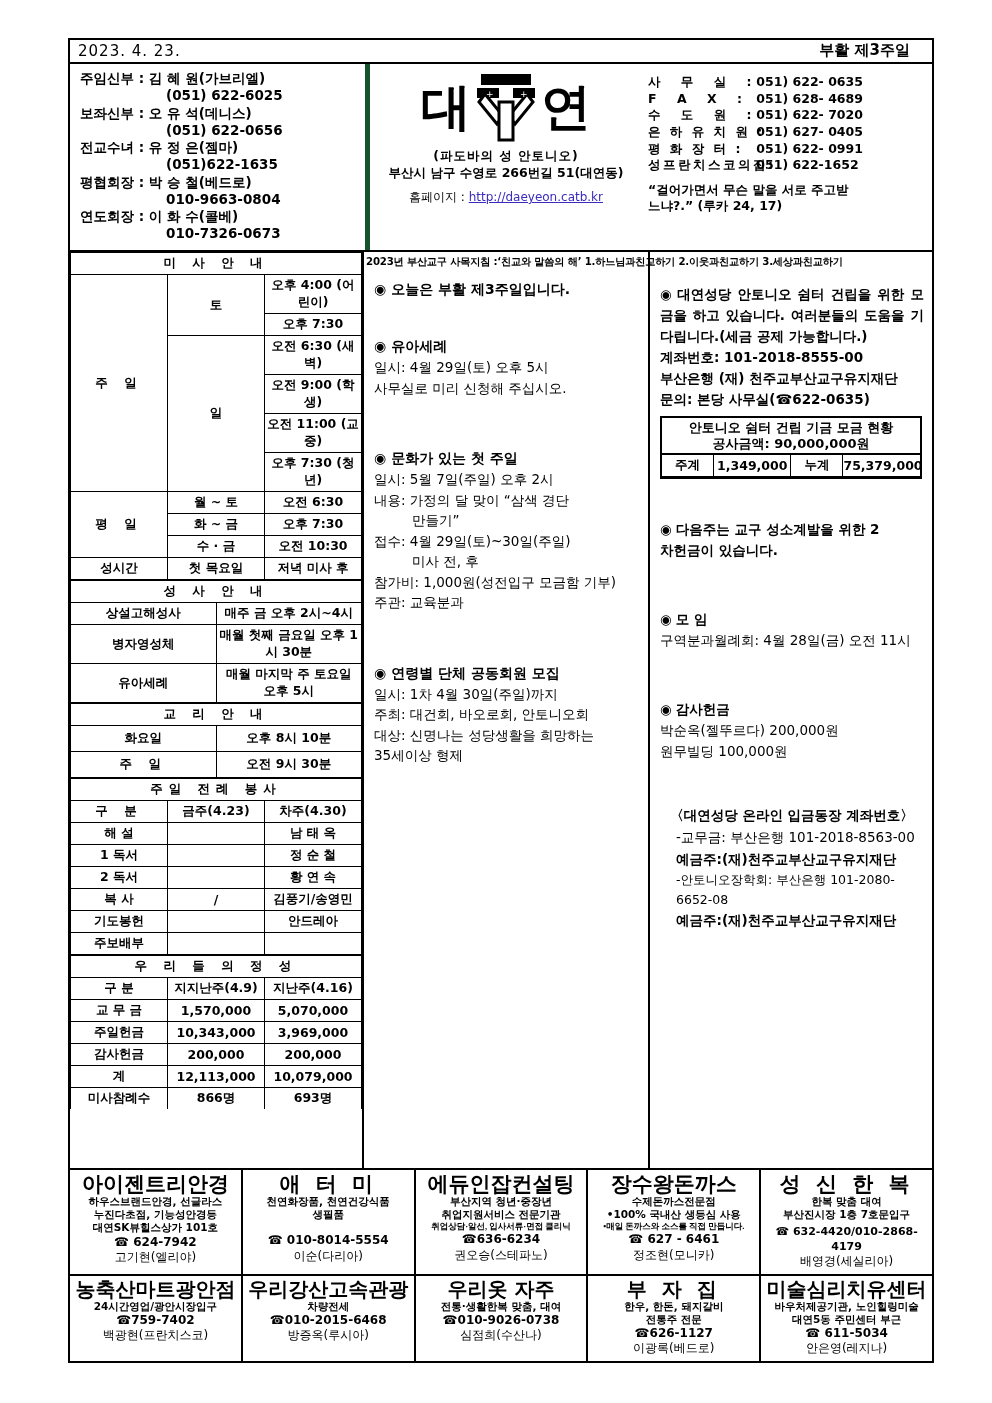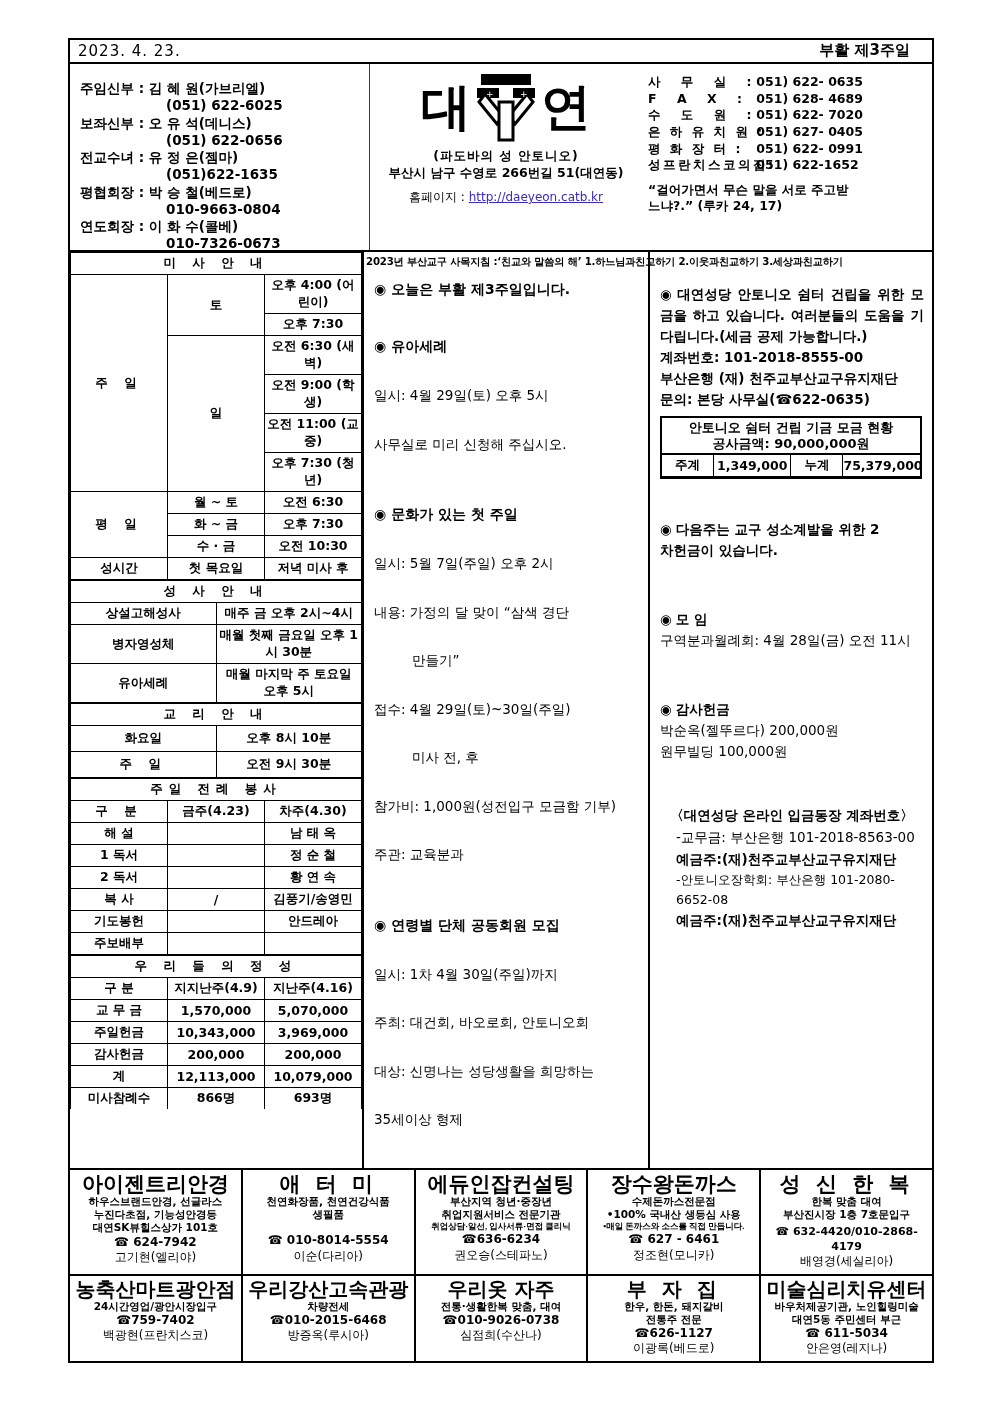--- a/index.html
+++ b/index.html
@@ -7,21 +7,21 @@
   #page{width:992px;height:1403px;position:relative;background:#fff;box-sizing:border-box;padding:38px 58px 40px 68px;}
   #sheet{border:2px solid #000;width:100%;height:100%;box-sizing:border-box;display:flex;flex-direction:column;}
 
   
   .datebar{display:flex;justify-content:space-between;align-items:center;border-bottom:2px solid #000;padding:1px 22px 2px 8px;height:24px;box-sizing:border-box;}
   .datebar .d{font-size:15px;letter-spacing:1px;}
   .datebar .s{font-size:15px;font-weight:bold;letter-spacing:0px;}
 
   
   .masthead{display:flex;border-bottom:2px solid #000;height:188px;box-sizing:border-box;}
-  .mh-left{width:300px;border-right:1px solid #14532d;padding:16px 0 0 10px;box-sizing:border-box;}
+  .mh-left{width:300px;border-right:5px solid #14532d;padding:6px 0 0 10px;box-sizing:border-box;}
   .mh-mid{flex:1;text-align:center;padding-top:4px;position:relative;}
   .mh-right{width:290px;padding:10px 8px 0 6px;box-sizing:border-box;}
 
   .ppl{font-size:13.5px;font-weight:bold;line-height:1.28;}
   .ppl .row{white-space:nowrap;}
   .ppl .tel{display:block;text-align:left;padding-left:86px;letter-spacing:0px;}
   .logo-wrap{display:flex;align-items:center;justify-content:center;gap:2px;height:78px;}
   .logo-char{font-size:50px;font-weight:bold;line-height:1;}
   .logo-mark{width:66px;height:70px;position:relative;}
   .sub1{font-size:12.5px;font-weight:bold;margin-top:2px;letter-spacing:1px;}
@@ -49,21 +49,21 @@
   td.noleft{border-left:0;}
   td.noright{border-right:0;}
   .t td.sp6{letter-spacing:6px;}
 
   
   .pastoral{font-size:10.2px;font-weight:bold;text-align:center;padding:3px 2px 4px;border-bottom:0;white-space:nowrap;letter-spacing:-.2px;}
   .mcontent{padding:6px 8px 0 10px;}
   .notice{margin-bottom:6px;}
   .ntitle{font-size:14px;font-weight:bold;line-height:1.5;}
   .ntitle .b{display:inline-block;margin-right:5px;}
-  .nline{font-size:13.5px;line-height:1.52;margin-top:28px;}
+  .nline{font-size:13.5px;line-height:1.52;}
   .nline.ind{padding-left:38px;}
   .gap{height:30px;}
   .gap-l{height:44px;}
 
   
   .rcontent{padding:6px 8px 0 10px;}
   .rpara{font-size:13.5px;font-weight:bold;line-height:1.55;text-align:justify;}
   .rline{font-size:13.5px;font-weight:bold;line-height:1.55;}
   .fundbox{border:2px solid #000;margin:6px 2px 0 0;}
   .fundbox .ft{text-align:center;font-size:13px;font-weight:bold;line-height:1.25;padding:2px 0 1px;}

